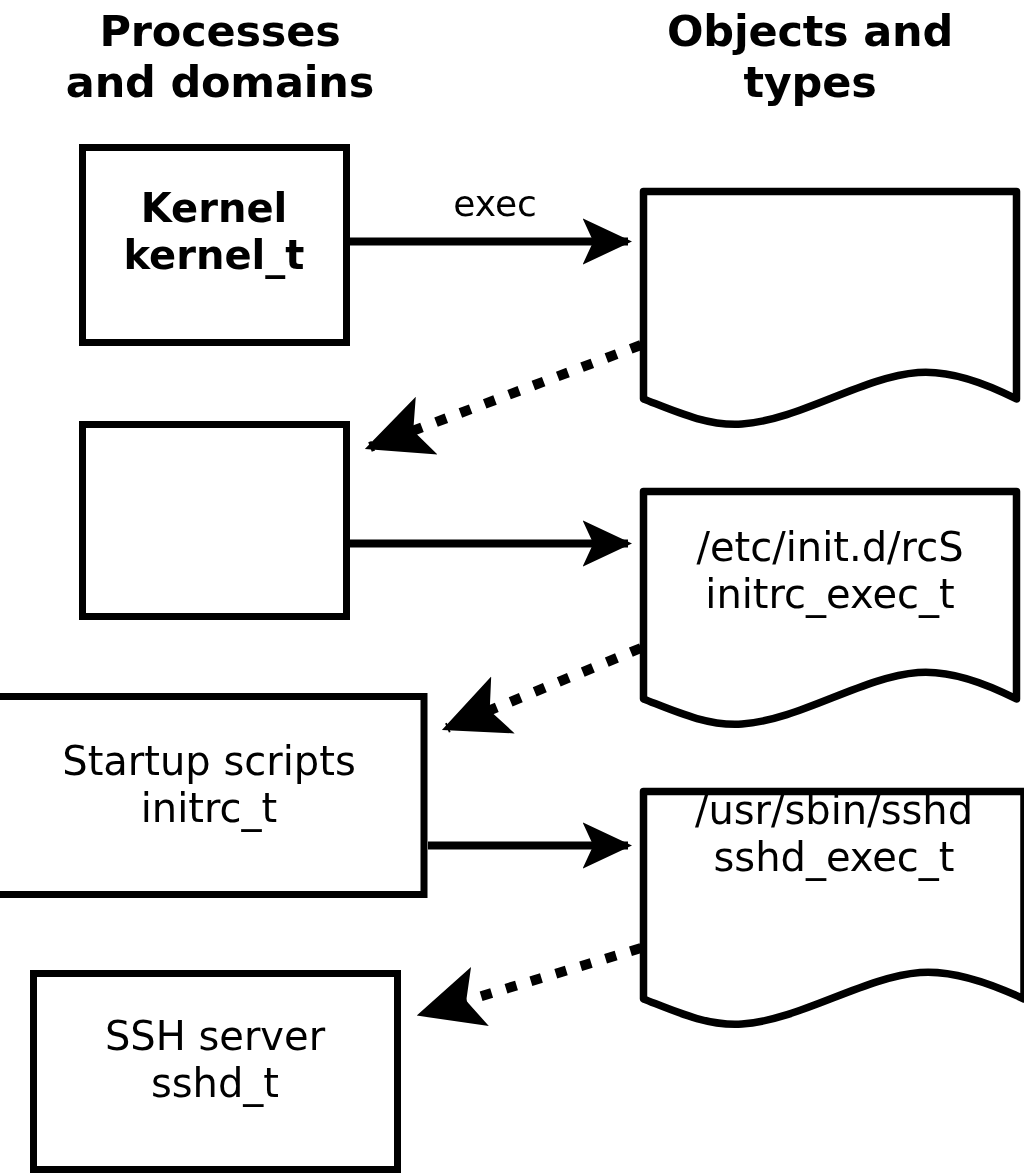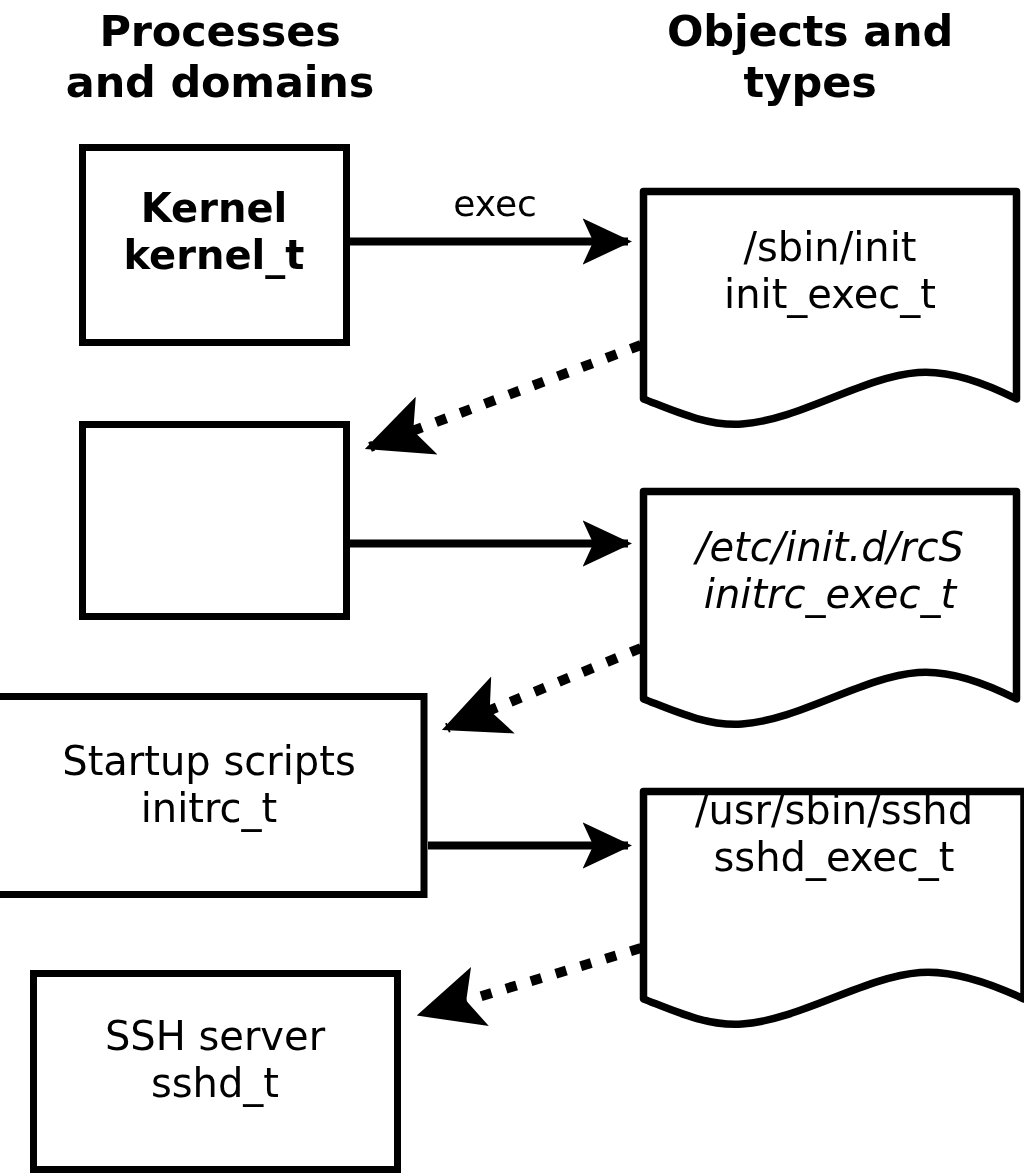--- a/index.html
+++ b/index.html
@@ -133,24 +133,22 @@
   <div class="node-label" style="left:82px; top:185px; width:264px;font-weight:bold;">Kernel
 kernel_t</div>
 
 
   <div class="node-label" style="left:-6px; top:738px; width:430px;">Startup scripts
 initrc_t</div>
 
   <div class="node-label" style="left:33px; top:1013px; width:364px;">SSH server
 sshd_t</div>
 
-  <div class="node-label" style="left:644px; top:224px; width:372px;">/sbin/init
-init_exec_t</div>
 
-  <div class="node-label" style="left:644px; top:524px; width:372px;font-style:italic;">/etc/init.d/rcS
+  <div class="node-label" style="left:644px; top:524px; width:372px;">/etc/init.d/rcS
 initrc_exec_t</div>
 
   <div class="node-label" style="left:646px; top:787px; width:376px;">/usr/sbin/sshd
 sshd_exec_t</div>
 
   <div class="edge-label" style="left:380px; top:186px; width:230px;">exec</div>
 
 </div>
 
 </body></html>

